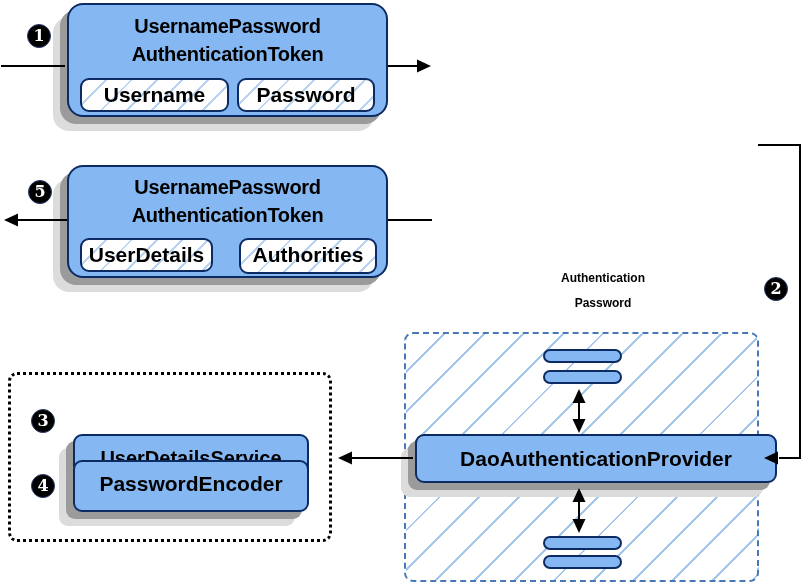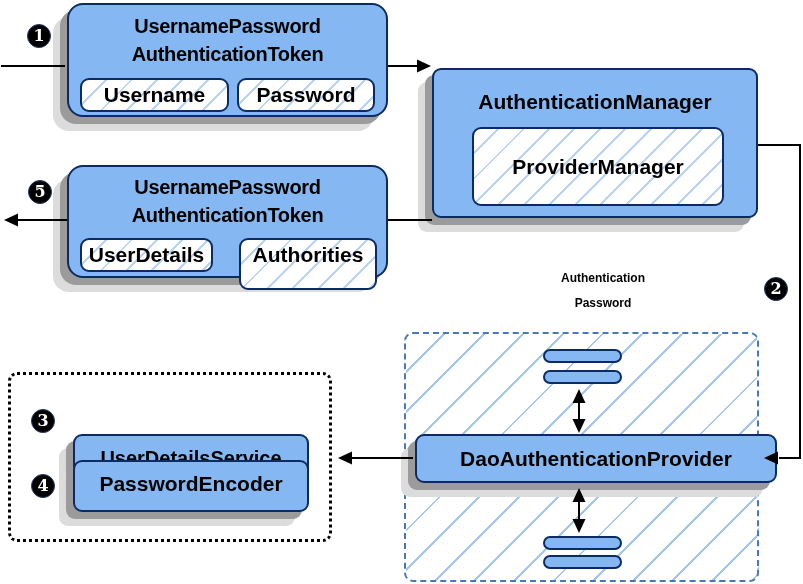--- a/index.html
+++ b/index.html
@@ -53,32 +53,28 @@
 
   <div class="node rounded shadow abs" style="left:67px;top:3px;width:321px;height:114px;">
     <div class="token-title">
       <div>UsernamePassword</div>
       <div>AuthenticationToken</div>
     </div>
     <div class="field hatch abs" style="left:11px;top:73px;width:149px;height:34px;">Username</div>
     <div class="field hatch abs" style="left:168px;top:73px;width:138px;height:34px;">Password</div>
   </div>
 
-  <div class="node shadow abs" style="left:432px;top:68px;width:326px;height:150px;">
-    <div class="center-label" style="margin-top:20px;font-size:21px;">AuthenticationManager</div>
-    <div class="hatch abs center-label" style="left:38px;top:57px;width:252px;height:79px;border:2px solid #0d2b63;font-size:21px;line-height:75px;">ProviderManager</div>
-  </div>
 
   <div class="node rounded shadow abs" style="left:67px;top:165px;width:321px;height:113px;">
     <div class="token-title" style="padding-top:6px;">
       <div>UsernamePassword</div>
       <div>AuthenticationToken</div>
     </div>
     <div class="field hatch abs" style="left:11px;top:71px;width:133px;height:34px;">UserDetails</div>
-    <div class="field hatch abs" style="left:170px;top:71px;width:138px;height:52px;">Authorities</div>
+    <div class="field hatch abs" style="left:170px;top:71px;width:138px;height:36px;">Authorities</div>
   </div>
 
   <div class="center-label abs" style="left:478px;top:266px;width:250px;font-size:12px;line-height:25px;">
     <div>Authentication</div>
     <div>Password</div>
   </div>
 
   <div class="hatch-lg abs" style="left:404px;top:332px;width:355px;height:250px;border:2px dashed #4878b8;"></div>
 
   <div class="bar abs" style="left:543px;top:349px;width:79px;height:14px;"></div>

